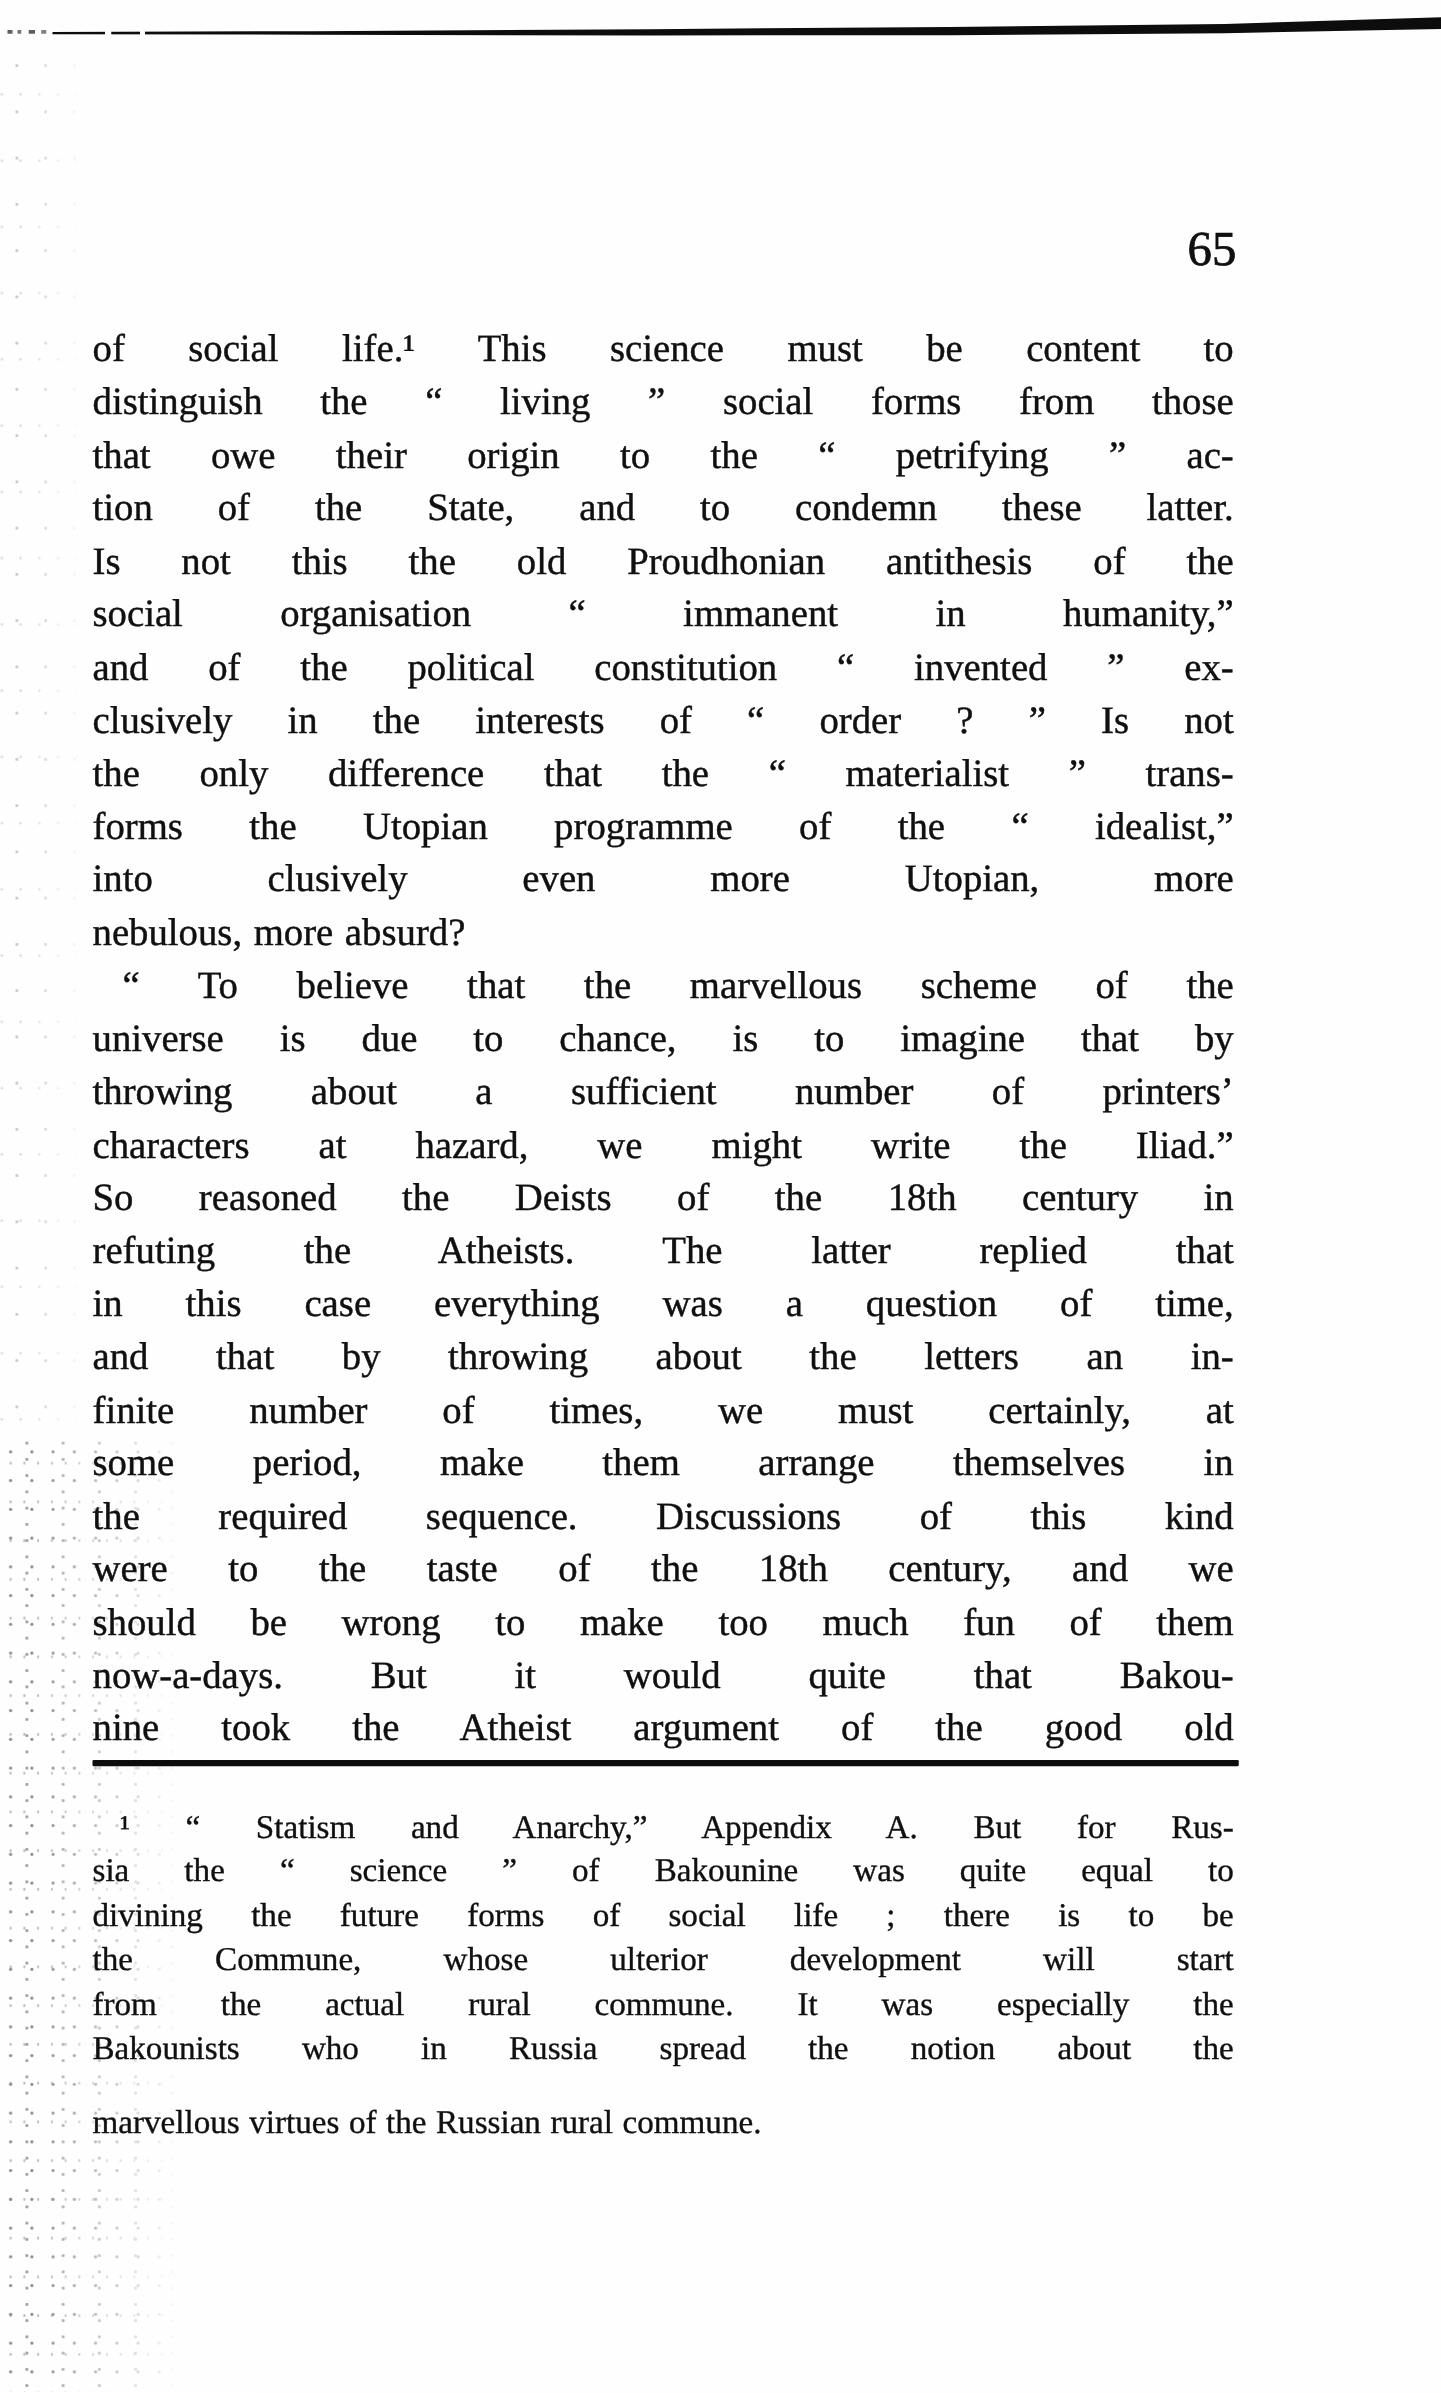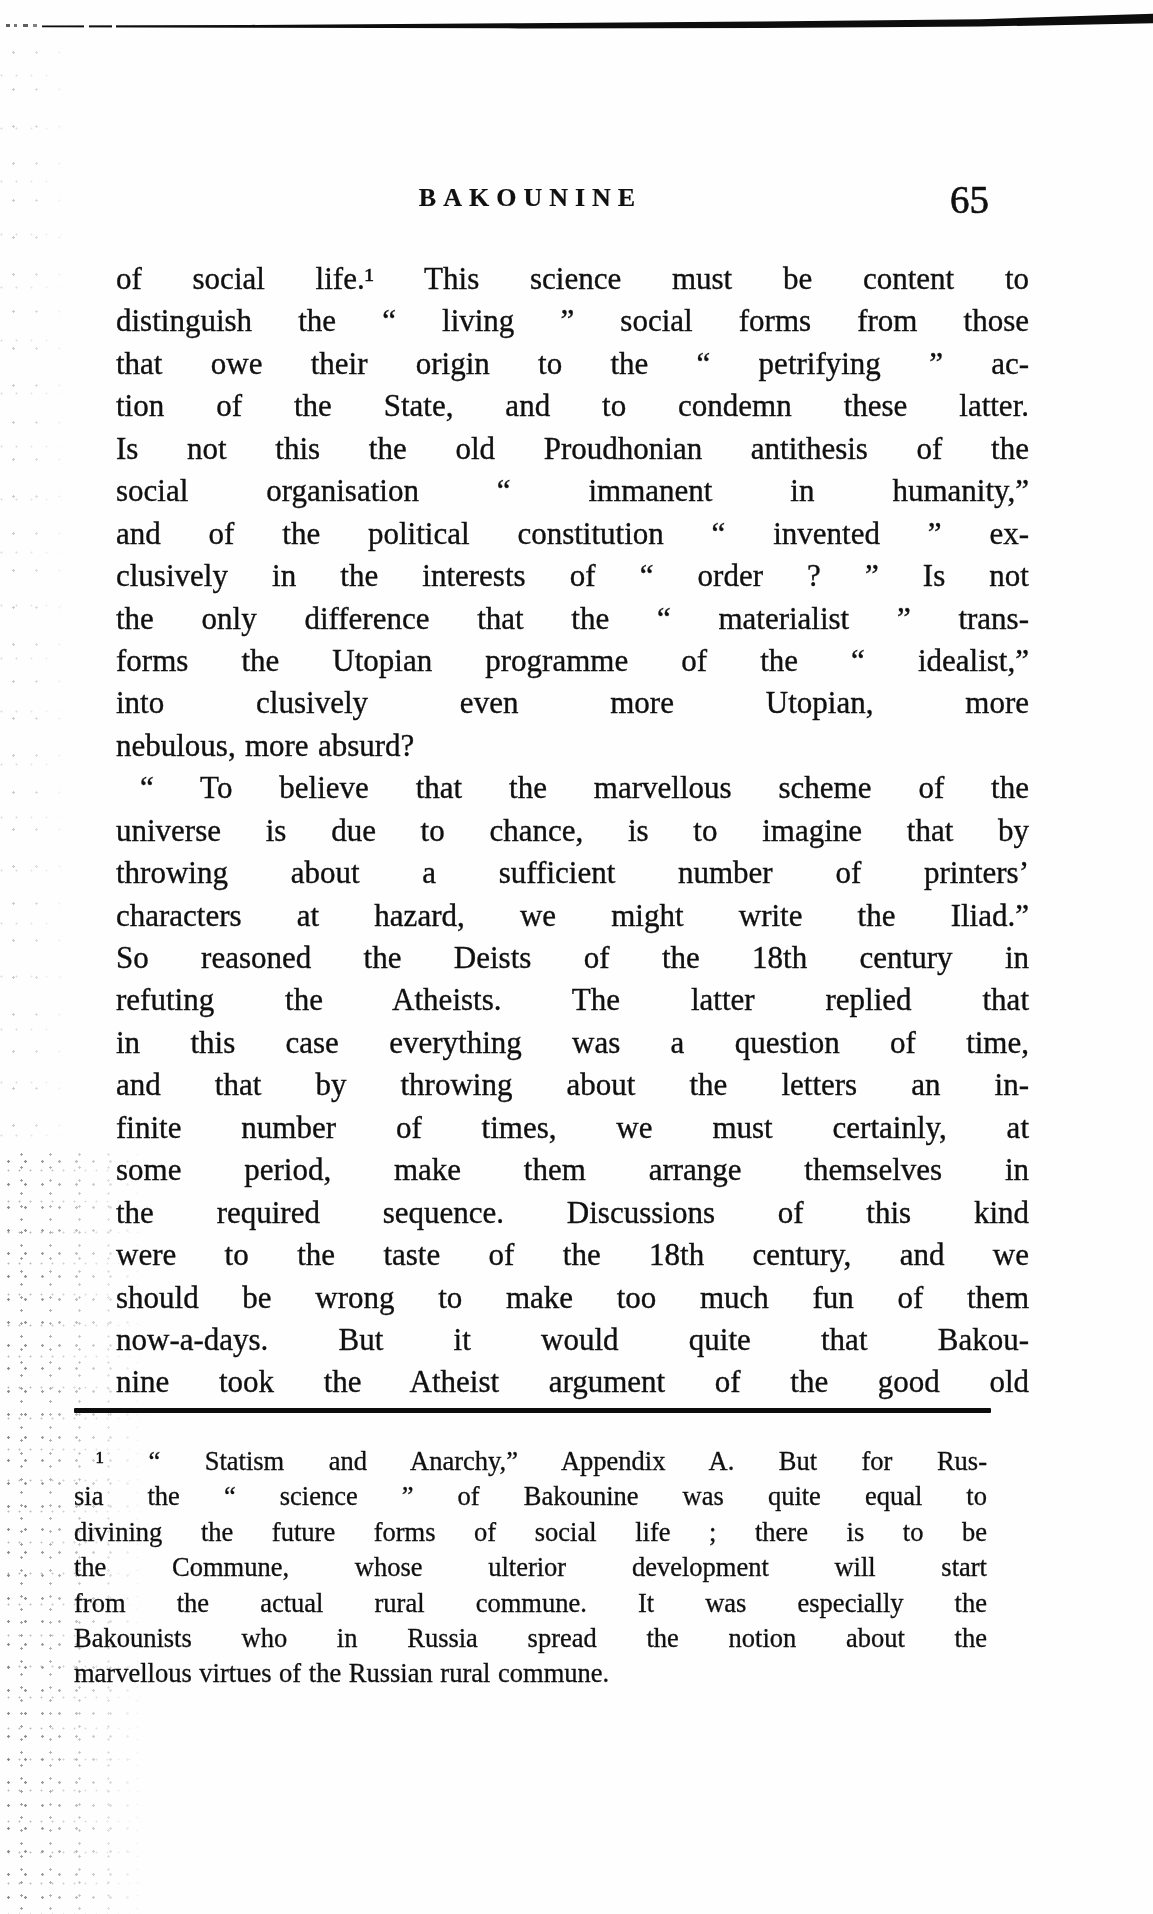--- a/index.html
+++ b/index.html
@@ -23,21 +23,21 @@
     font-size:26px; letter-spacing:7px; font-weight:700;
     -webkit-text-stroke:0.2px #101010;
   }
   .page-num {
     position:absolute; right:164px; top:180px;
     font-size:39px; line-height:1; font-weight:400;
     -webkit-text-stroke:0.6px #101010;
   }
 
   
-  .body-text { position:absolute; left:74px; top:258px; width:913px;margin-left:42px; }
+  .body-text { position:absolute; left:74px; top:258px; width:913px; }
   .bl {
     font-size:31px; line-height:42.45px; height:42.45px;
     text-align:justify; text-align-last:justify;
     word-spacing:1.5px;
     -webkit-text-stroke:0.35px #101010;
     white-space:normal; overflow:visible;
   }
   .bl.para-end { text-align-last:left; }
   .bl.indent { text-indent:24px; }
 
@@ -46,21 +46,21 @@
     position:absolute; left:74px; top:1408px; width:917px; height:5px;
     background:#0c0c0c; border-radius:1px;
   }
   .footnote { position:absolute; left:74px; top:1444px; width:913px; }
   .fl {
     font-size:26.5px; line-height:35.4px; height:35.4px;
     text-align:justify; text-align-last:justify;
     word-spacing:1px;
     -webkit-text-stroke:0.3px #101010;
   }
-  .fl.para-end { text-align-last:left; }
+  .fl.para-end { text-align-last:left;margin-top:24px; }
   .fl.indent { text-indent:22px; }
 
   
   .noise { position:absolute; pointer-events:none; }
   .noise-left-bottom {
     left:0; top:1150px; width:160px; height:764px; opacity:.55;
     background-image:
       radial-gradient(circle, rgba(25,25,25,.9) 1px, transparent 1.5px),
       radial-gradient(circle, rgba(25,25,25,.75) 1px, transparent 1.4px),
       radial-gradient(circle, rgba(25,25,25,.55) .8px, transparent 1.2px);
@@ -88,23 +88,20 @@
   <svg class="top-rule" width="1153" height="40" viewBox="0 0 1153 40">
     <polygon fill="#0d0d0d" points="42,25.6 250,24.9 520,23.3 760,21.6 980,19.2 1153,13.8 1153,23.2 980,26.6 760,28.1 520,28.4 250,27.7 42,27.3"></polygon>
     <rect x="84" y="22" width="5" height="8" fill="#fefefe"></rect>
     <rect x="112" y="22" width="4" height="8" fill="#fefefe"></rect>
     <rect x="6" y="24" width="4" height="3" fill="#1a1a1a" opacity=".7"></rect>
     <rect x="14" y="24" width="3" height="3" fill="#1a1a1a" opacity=".6"></rect>
     <rect x="23" y="24" width="5" height="3" fill="#1a1a1a" opacity=".7"></rect>
     <rect x="33" y="24" width="4" height="3" fill="#1a1a1a" opacity=".55"></rect>
   </svg>
 
-  <div class="header-row">
-    <span class="running-title">BAKOUNINE</span>
-  </div>
   <div class="page-num">65</div>
 
   <main class="body-text">
     <div class="bl">of social life.¹  This science must be content to</div>
     <div class="bl">distinguish the “ living ” social forms from those</div>
     <div class="bl">that owe their origin to the “ petrifying ” ac-</div>
     <div class="bl">tion of the State, and to condemn these latter.</div>
     <div class="bl">Is not this the old Proudhonian antithesis of the</div>
     <div class="bl">social organisation “ immanent in humanity,”</div>
     <div class="bl">and of the political constitution “ invented ” ex-</div>

